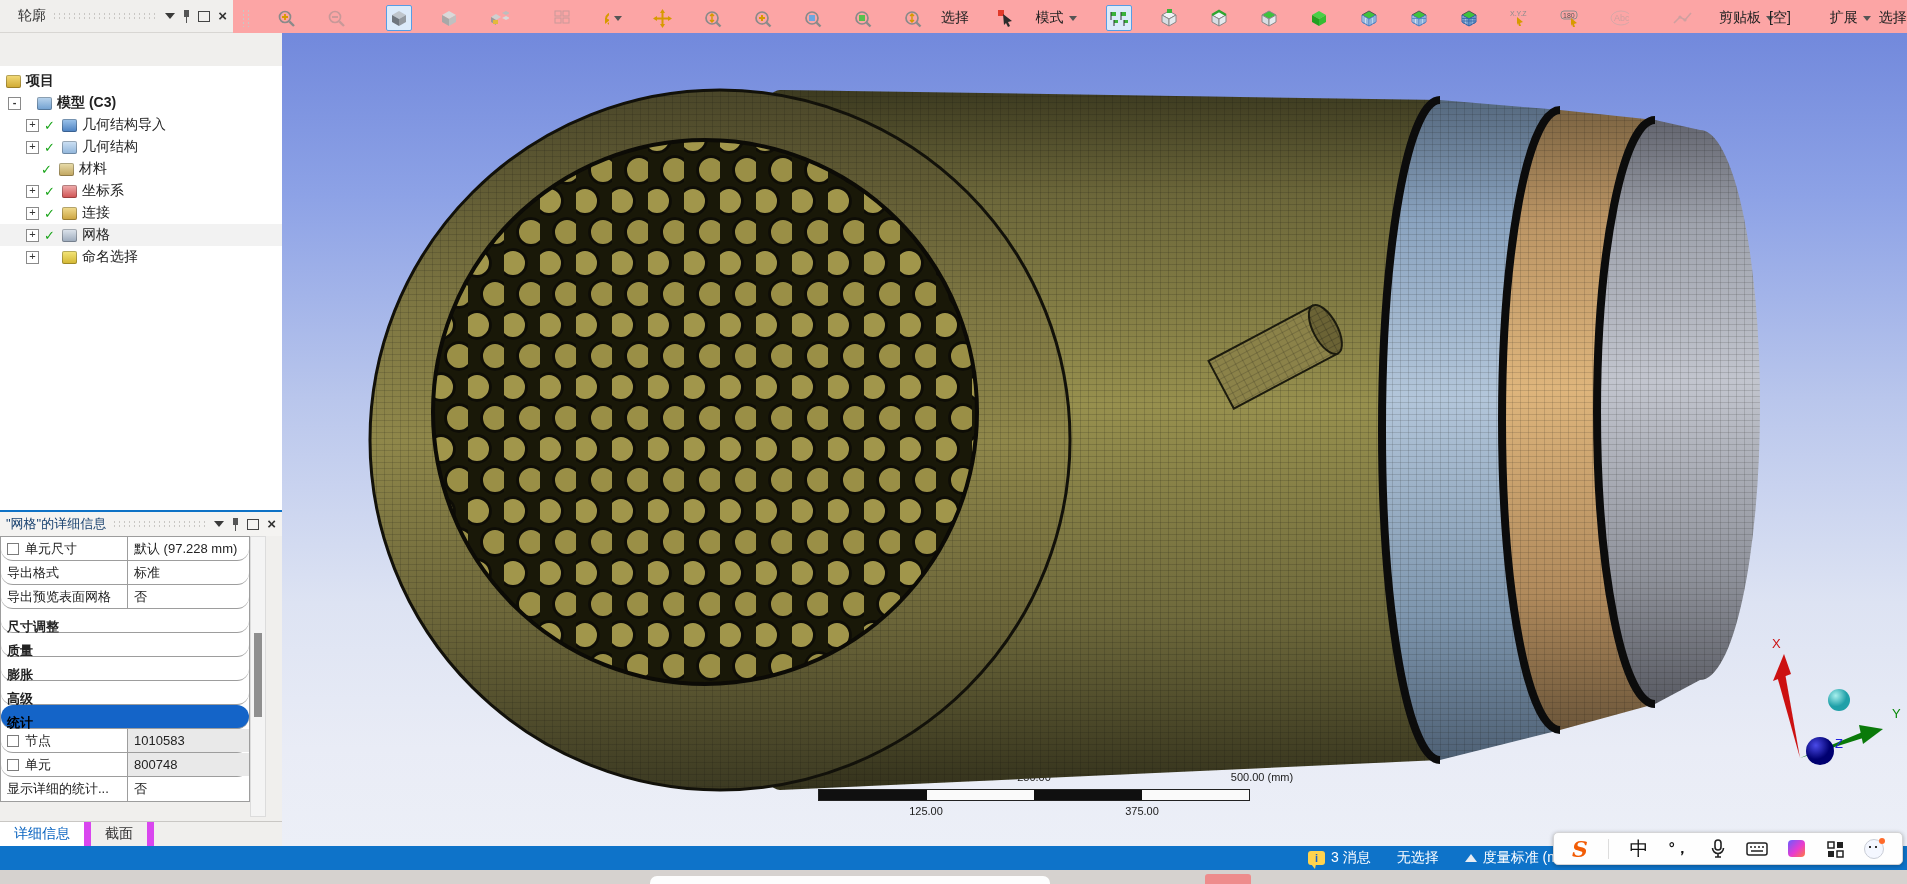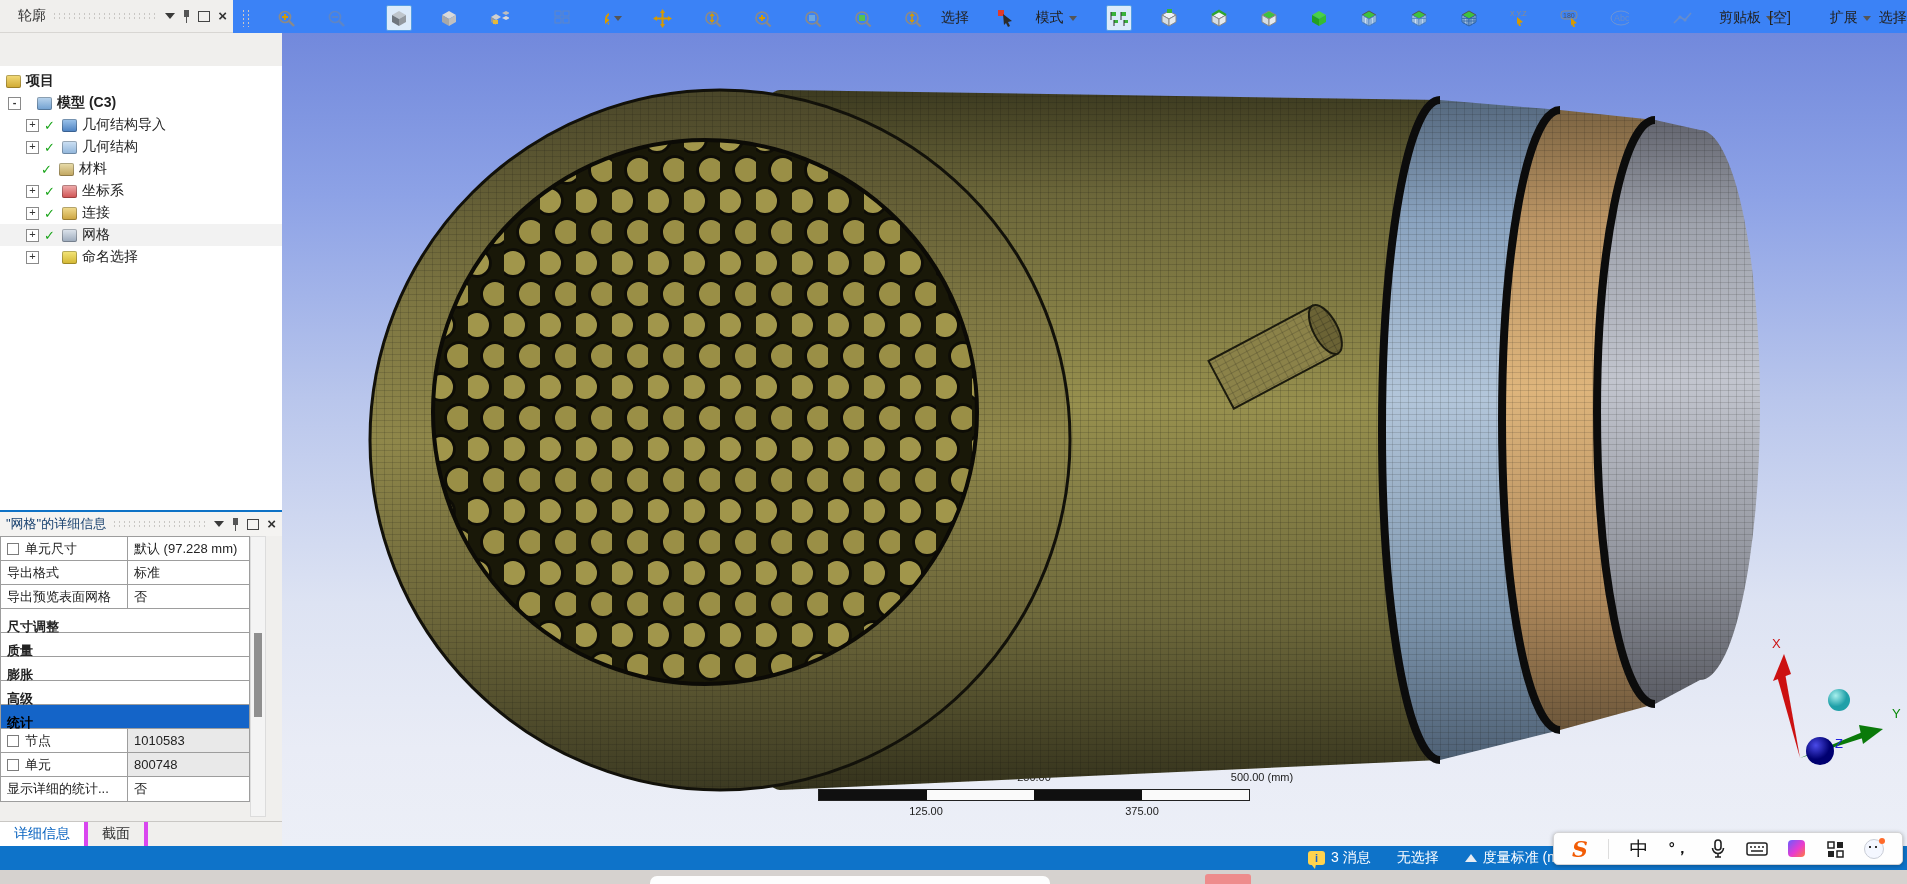--- a/index.html
+++ b/index.html
@@ -11,21 +11,21 @@
         border-bottom:1px solid #d8d6d3;display:flex;align-items:center;padding:0 6px;box-sizing:border-box;gap:6px;}
   .panel-titlebar .ttl{font-size:14px;color:#333;white-space:nowrap;margin-left:12px;}
   .dotfill{flex:1;height:8px;background-image:radial-gradient(#c9c7c4 1px,transparent 1px);background-size:5px 4px;}
   .winicos{display:flex;align-items:center;gap:8px;color:#444;}
   .caret{width:0;height:0;border-left:5px solid transparent;border-right:5px solid transparent;border-top:6px solid #3a3a3a;}
   .pin{width:7px;height:13px;position:relative;}
   .pin::before{content:"";position:absolute;left:1px;top:0;width:5px;height:7px;background:#555;}
   .pin::after{content:"";position:absolute;left:3px;top:7px;width:1px;height:6px;background:#555;}
   .maxbox{width:10px;height:9px;border:1.5px solid #444;}
   .xicon{font-size:15px;line-height:10px;color:#333;font-weight:bold;}
-  .toolbar{position:absolute;left:233px;top:0;right:0;height:37px;background:#3b82f6;border-bottom:1px solid #d8d6d3;
+  .toolbar{position:absolute;left:233px;top:0;right:0;height:37px;background:#fca5a5;border-bottom:1px solid #d8d6d3;
         display:flex;align-items:center;padding:0 8px;gap:3px;box-sizing:border-box;}
   .tb-sep{width:1px;height:24px;background:#d2d0cc;margin:0 5px;}
   .tb-btn{height:26px;min-width:26px;display:flex;align-items:center;justify-content:center;border:1px solid transparent;border-radius:2px;gap:3px;padding:0 2px;box-sizing:border-box;margin-left:21px;}
   .tb-btn.sel{border-color:#569de5;background:#dcebfa;}
   .tb-lbl{font-size:14px;color:#222;white-space:nowrap;}
   .tb-caret{width:0;height:0;border-left:4px solid transparent;border-right:4px solid transparent;border-top:5px solid #555;margin-left:2px;}
   .dis{opacity:.45;}
   
   .leftdock{position:absolute;left:0;top:33px;width:282px;bottom:38px;background:#f0efed;}
   .searchrow{position:absolute;left:0;top:3px;width:282px;height:28px;display:flex;align-items:center;gap:4px;padding:0 4px;box-sizing:border-box;}
@@ -51,33 +51,33 @@
   .ti-mat{background:linear-gradient(#eadfae,#bfa35c);}
   .ti-cs{background:linear-gradient(#f0b0b0,#cf5050);}
   .ti-conn{background:linear-gradient(#f2dd92,#caa23c);}
   .ti-mesh{background:linear-gradient(#dfe6ee,#9aa8ba);}
   .ti-ns{background:linear-gradient(#f4e67a,#d2b530);}
   
   .details-hdr{position:absolute;left:0;top:477px;width:282px;height:26px;background:#f4f3f1;border-top:2px solid #0e72c6;
         display:flex;align-items:center;padding:0 6px;box-sizing:border-box;gap:6px;}
   .details-hdr .ttl{color:#17406e;font-size:13px;white-space:nowrap;}
   .dtable{position:absolute;left:0;top:503px;width:250px;background:#fff;border:1px solid #9d9d9d;box-sizing:border-box;}
-  .drow{display:flex;height:24px;border-bottom:1px solid #9d9d9d;box-sizing:border-box;align-items:stretch;font-size:13px;}
+  .drow{display:flex;height:24px;border-bottom:1px solid #9d9d9d;box-sizing:border-box;align-items:stretch;font-size:13px;border-radius:12px;}
   .drow:last-child{border-bottom:none;}
   .dlab{width:127px;border-right:1px solid #9d9d9d;display:flex;align-items:center;padding-left:6px;box-sizing:border-box;gap:6px;white-space:nowrap;overflow:hidden;}
   .dval{flex:1;display:flex;align-items:center;padding-left:6px;box-sizing:border-box;white-space:nowrap;overflow:hidden;}
   .dval.ro{background:#e9e9e9;}
   .dsec{flex:1;display:flex;align-items:center;padding-left:6px;font-weight:bold;margin-top:12px;}
   .drow.selrow{background:#1464c8;}
   .drow.selrow .dsec{color:#000000;}
   .cb{width:10px;height:10px;border:1px solid #7c7c7c;background:#fff;flex:none;}
   .vscroll{position:absolute;left:250px;top:503px;width:16px;height:281px;background:#f4f4f4;border:1px solid #dcdcdc;box-sizing:border-box;}
   .vthumb{position:absolute;left:3px;top:96px;width:8px;height:84px;background:#8f8f8f;}
   .dtabs{position:absolute;left:0;bottom:0;width:282px;height:24px;background:#f0efed;border-top:1px solid #c9c7c4;display:flex;align-items:stretch;}
-  .dtab{padding:0 14px;display:flex;align-items:center;font-size:14px;color:#333;border-right:4px solid #d946ef;}
+  .dtab{padding:0 14px;display:flex;align-items:center;font-size:14px;color:#333;border-right:7px solid #d946ef;}
   .dtab.act{background:#fff;color:#0a64c0;}
   
   .viewport{position:absolute;left:282px;top:33px;right:0;bottom:38px;overflow:hidden;
      background:linear-gradient(180deg,#7289dc 0%,#8da2e6 20%,#b9c6ec 45%,#dde3f3 70%,#e9ecf6 88%,#eceff7 100%);}
   .logo{position:absolute;top:16px;right:14px;text-align:right;color:#fff;line-height:1;}
   .logo .brand{font-size:40px;font-weight:bold;letter-spacing:1px;}
   .logo .ver{font-size:17px;font-weight:bold;margin-top:3px;}
   .modelsvg{position:absolute;left:0;top:0;width:1625px;height:813px;}
   .scalebar{position:absolute;left:536px;top:756px;width:432px;height:12px;border:1px solid #222;box-sizing:border-box;display:flex;background:#fff;}
   .scalebar div{height:100%;}

